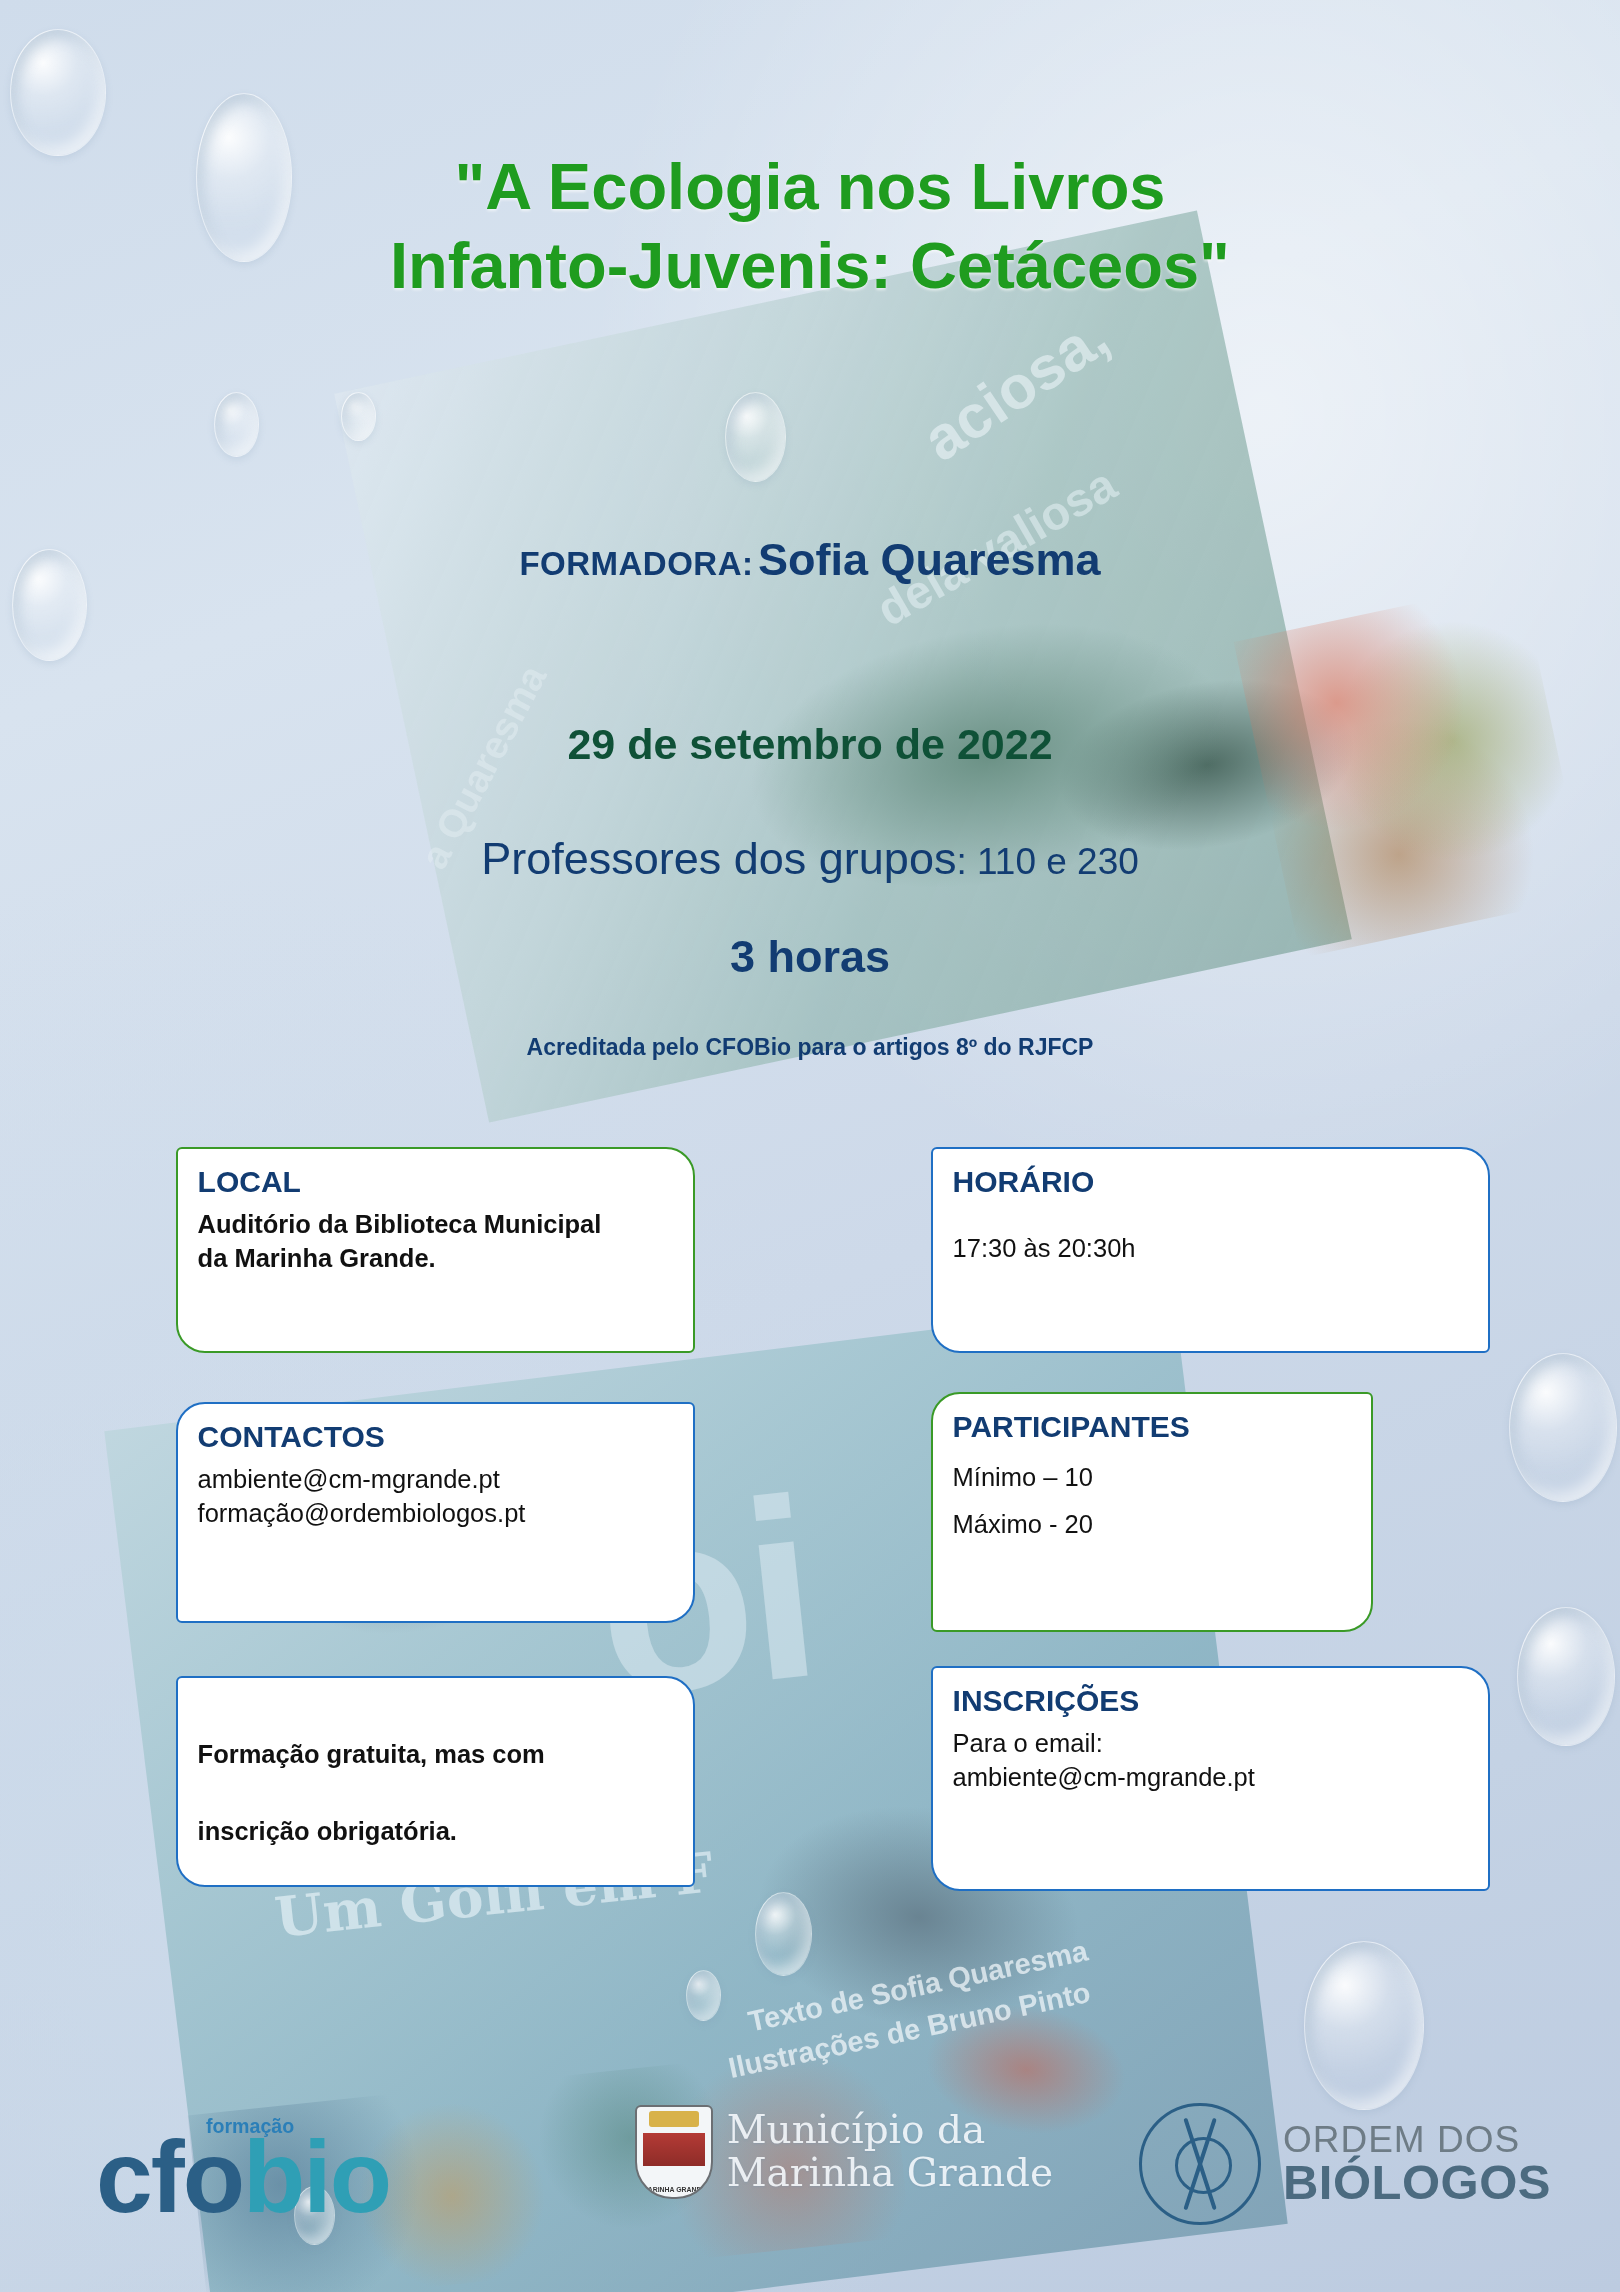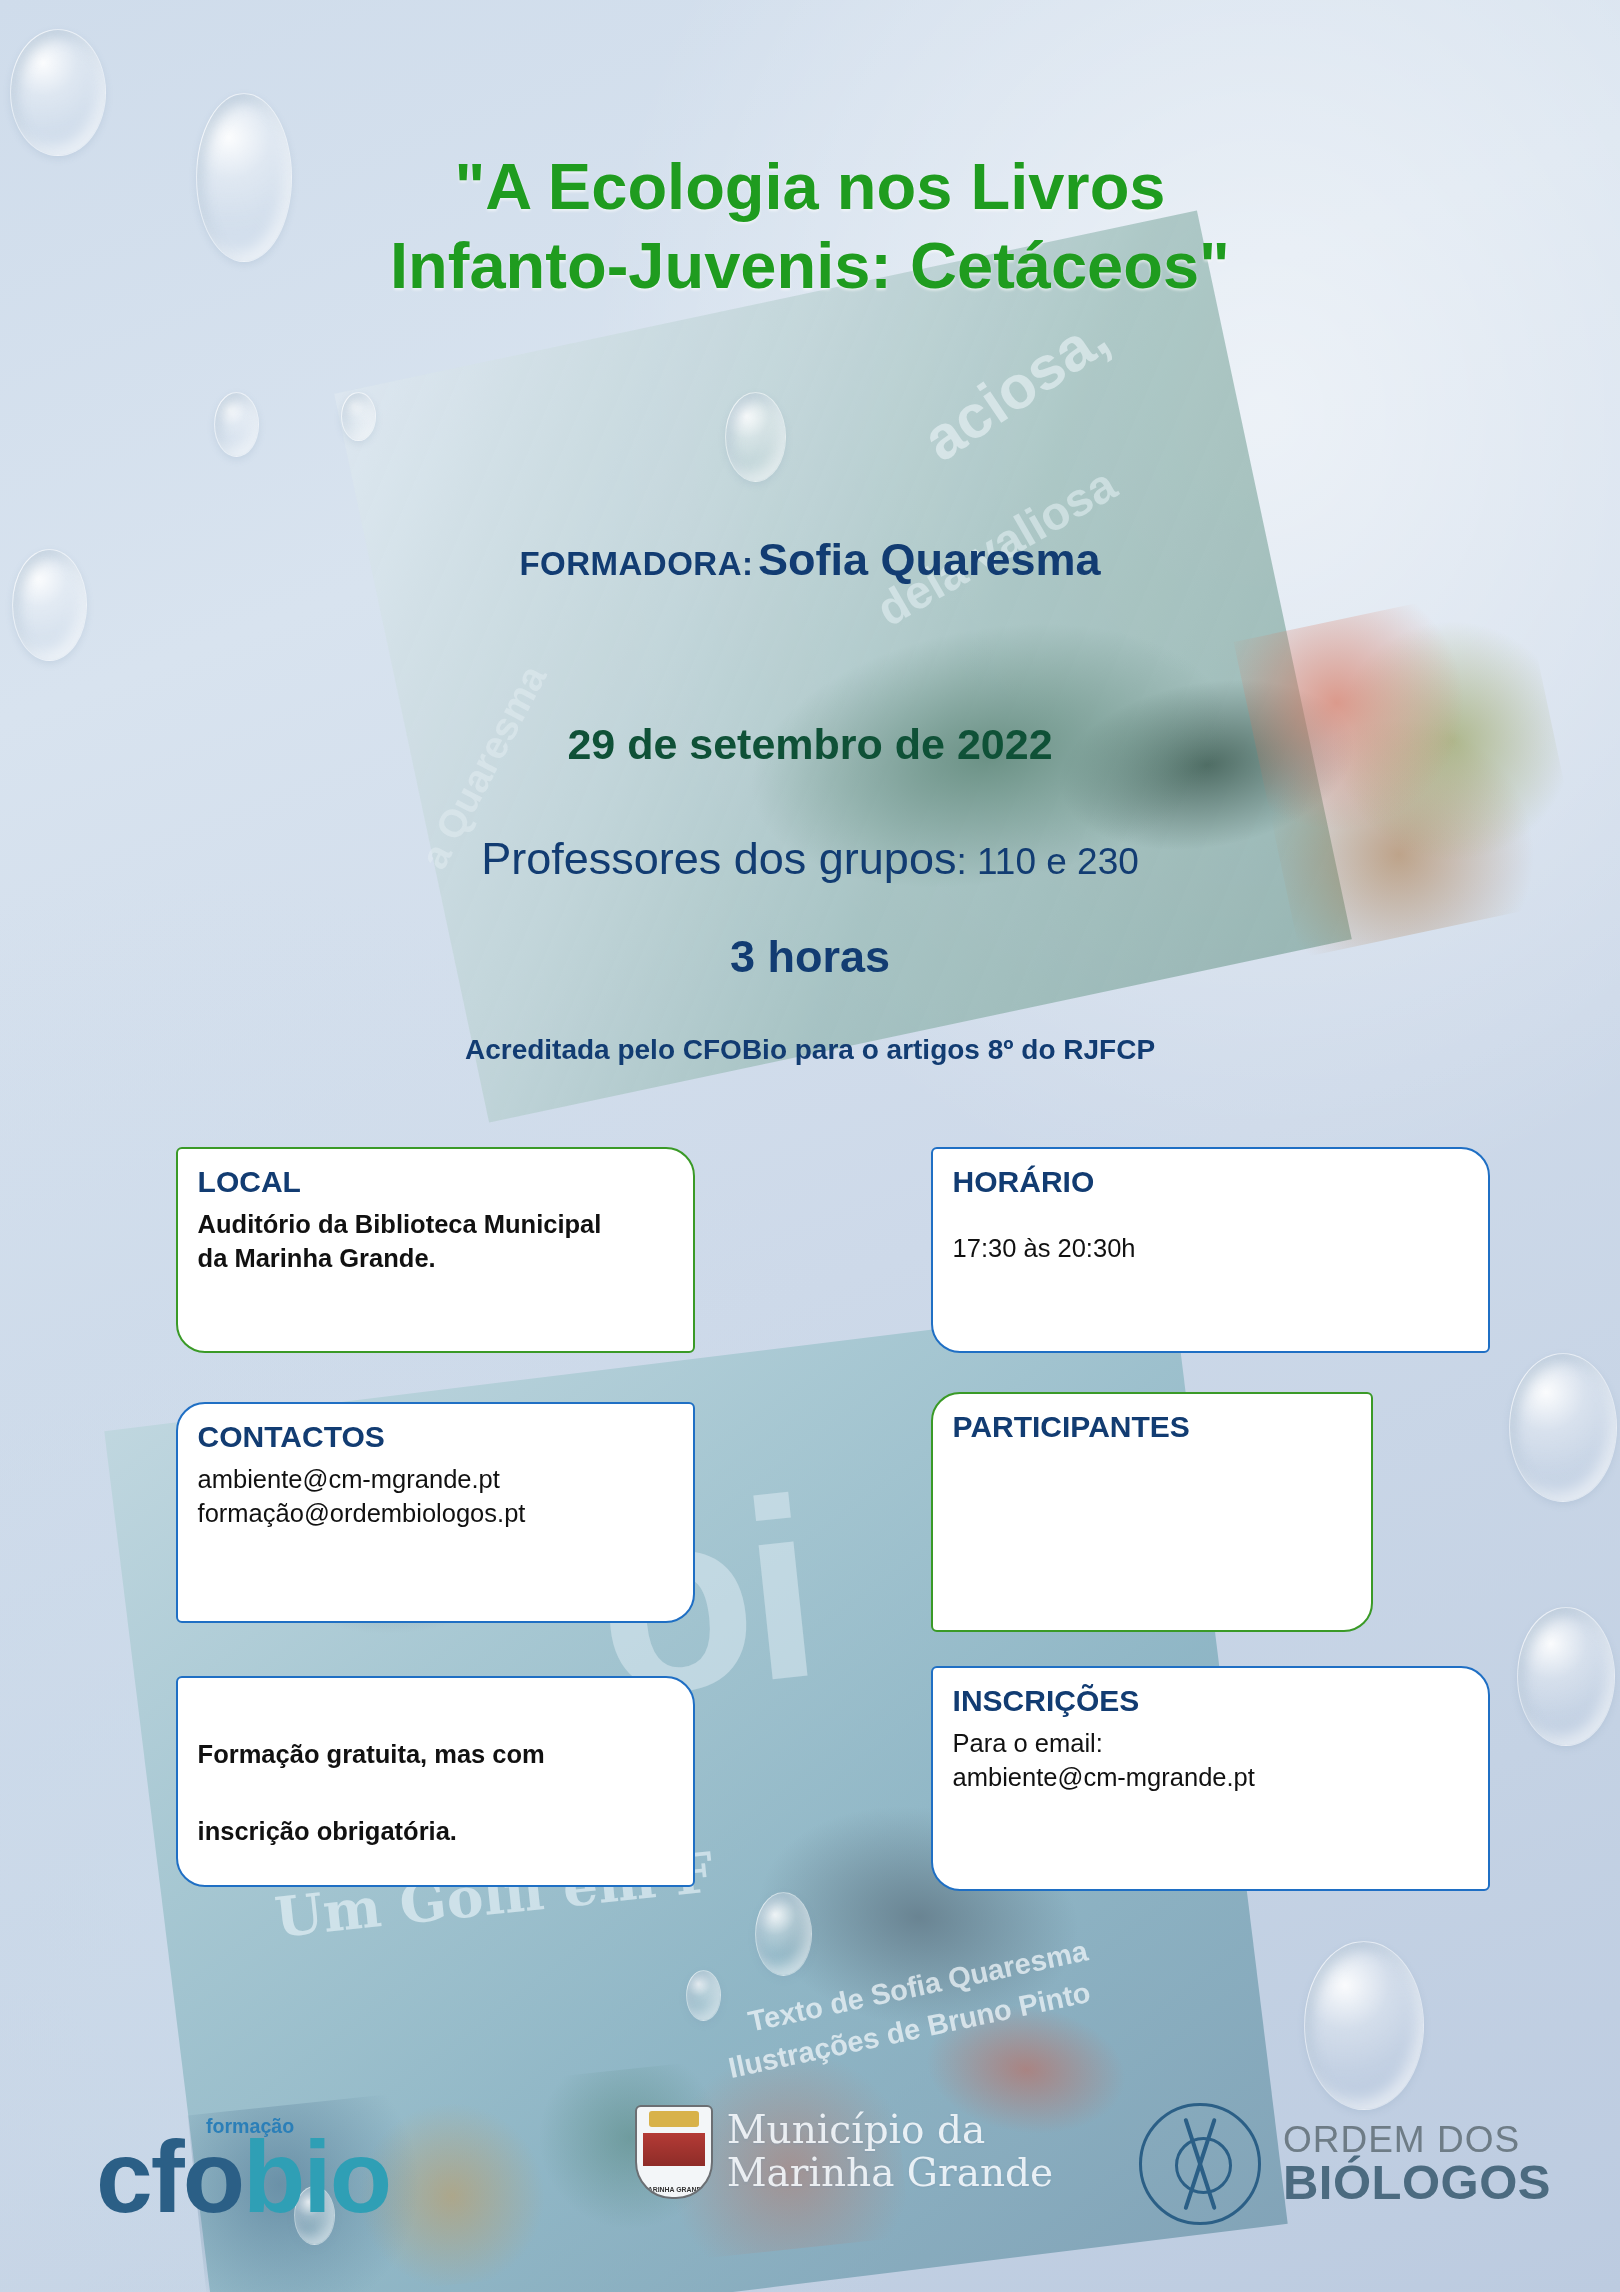--- a/index.html
+++ b/index.html
@@ -164,21 +164,21 @@
     color: #123c72;
     font-size: 45px;
     font-weight: 700;
   }
   .accred {
     position: absolute;
     left: 0; right: 0;
     top: 1034px;
     text-align: center;
     color: #123c72;
-    font-size: 28px;
+    font-size: 23px;
     font-weight: 700;
   }
 
   
   .box {
     position: absolute;
     background: #ffffff;
     box-sizing: border-box;
     padding: 15.7px 19.6px;
   }
@@ -383,20 +383,24 @@
   </div>
 
   <div class="box blue" id="box-contactos">
     <div class="h">CONTACTOS</div>
     <div class="b">ambiente@cm-mgrande.pt</div>
     <div class="b">formação@ordembiologos.pt</div>
   </div>
 
   <div class="box green" id="box-participantes">
     <div class="h">PARTICIPANTES</div>
+    <div class="b">
+      <div>Mínimo – 10</div>
+      <div>Máximo - 20</div>
+    </div>
   </div>
 
   <div class="box blue" id="box-gratuita">
     <div class="b bold">Formação gratuita, mas com</div>
     <div class="b bold">inscrição obrigatória.</div>
   </div>
 
   <div class="box blue" id="box-inscricoes">
     <div class="h">INSCRIÇÕES</div>
     <div class="b">Para o email:</div>

